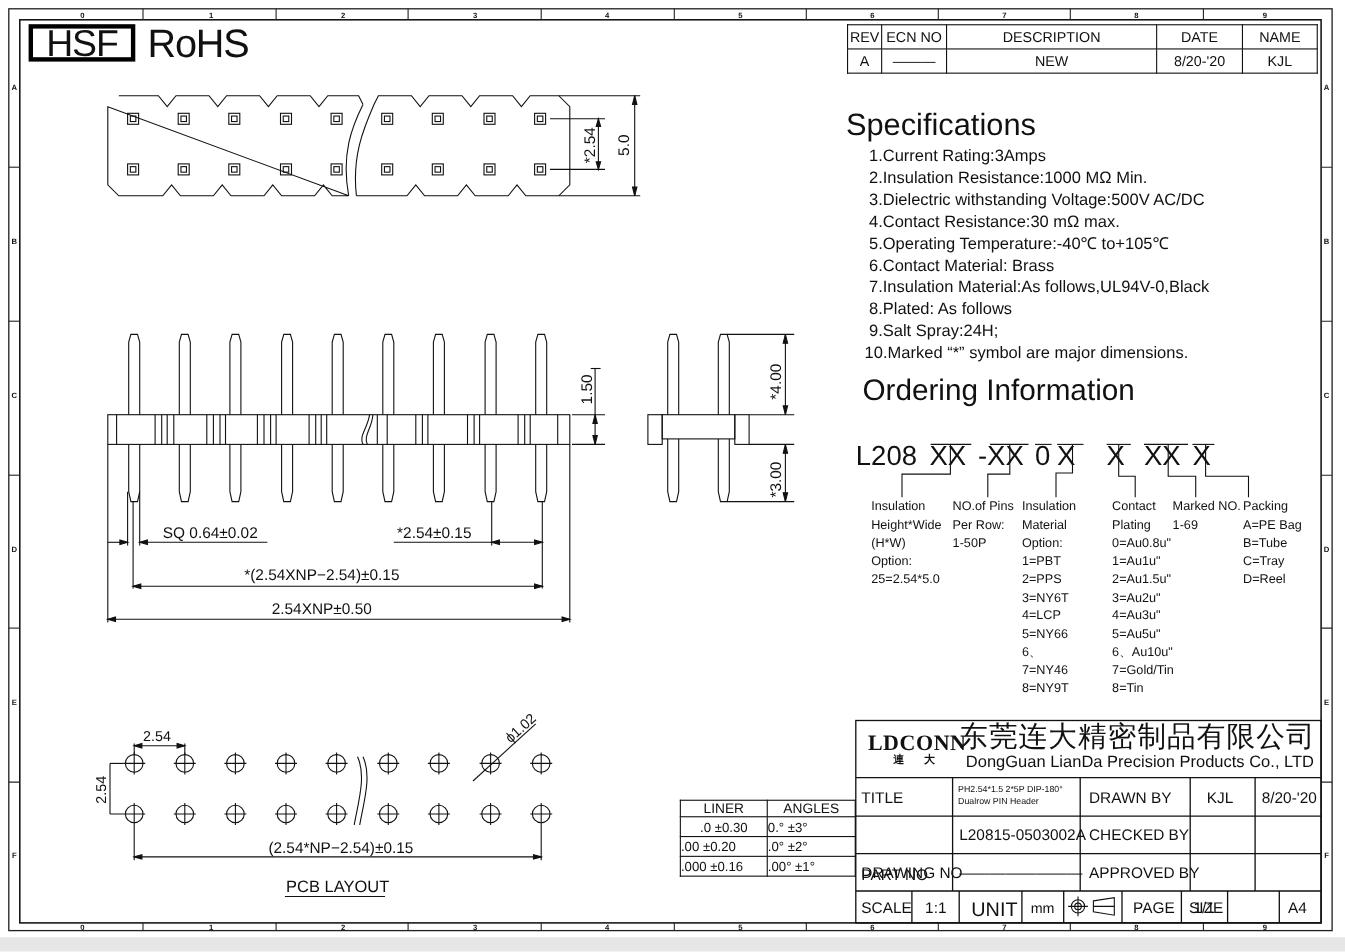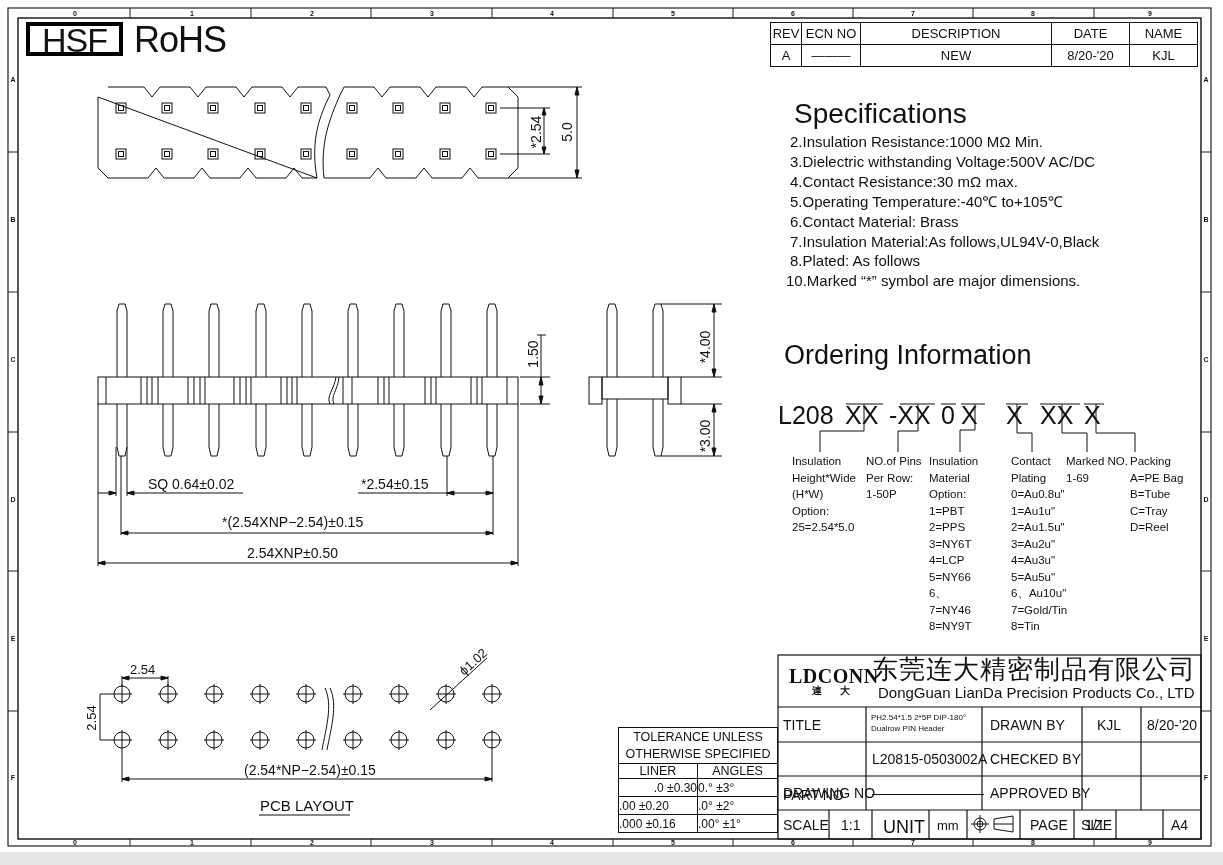--- a/index.html
+++ b/index.html
@@ -5,21 +5,21 @@
   html, body { margin:0; padding:0; background:#ffffff; }
   body { width:1223px; height:865px; position:relative; overflow:hidden; font-family:"Liberation Sans", sans-serif; color:#111; }
   #sheet { position:absolute; left:0; top:0; width:1223px; height:865px; }
   .bottom-strip { position:absolute; left:0; top:852px; width:1223px; height:13px; background:#e6e6e6; }
   svg text { font-family:"Liberation Sans", sans-serif; fill:#111; }
   .abs { position:absolute; white-space:nowrap; }
   .hsf-box { position:absolute; left:26px; top:22px; width:97px; height:34px; border:4px solid #000; box-sizing:border-box; font-size:34px; line-height:28px; text-align:center; letter-spacing:-1px; }
   .rohs { position:absolute; left:134px; top:20px; font-size:36px; line-height:40px; letter-spacing:-1px; }
   table.grid { border-collapse:collapse; position:absolute; font-family:"Liberation Sans", sans-serif; }
   table.grid td { border:1px solid #111; padding:0; text-align:center; font-size:13px; color:#111; }
-  .spec-title { position:absolute; left:769px; top:98px; font-size:28px;margin-left:25px; }
+  .spec-title { position:absolute; left:769px; top:98px; font-size:28px; }
   .spec-list { position:absolute; left:790px; top:132px; font-size:15px; line-height:19.9px; }
   .spec-list div { white-space:nowrap; }
   .order-title { position:absolute; left:784px; top:340px; font-size:27px; }
   .code-row { position:absolute; top:378px; font-size:25px;margin-top:23px; }
   .opt-col { position:absolute; top:453px; font-size:11.5px; line-height:16.5px; }
   .opt-col div { white-space:nowrap; }
   .company-cn { position:absolute; left:872px; top:652px; font-size:26px; font-family:"DejaVu Serif", serif; letter-spacing:1px; }
   .company-en { position:absolute; left:878px; top:684px; font-size:15px; }
   .logo { position:absolute; left:789px; top:665px; font-size:20px; font-weight:bold; font-family:Liberation Serif, serif; letter-spacing:0.5px; }
   .logo-sub { position:absolute; left:812px; top:684px; font-size:10px; font-weight:bold; letter-spacing:18px; }
@@ -395,27 +395,29 @@
       <td>———</td>
       <td>NEW</td>
       <td>8/20-'20</td>
       <td>KJL</td>
     </tr>
   </tbody>
     </table>
 
   <div class="spec-title">Specifications</div>
   <div class="spec-list">
+    <div>1.Current Rating:3Amps</div>
     <div>2.Insulation Resistance:1000 MΩ Min.</div>
     <div>3.Dielectric withstanding Voltage:500V AC/DC</div>
     <div>4.Contact Resistance:30 mΩ max.</div>
     <div>5.Operating Temperature:-40℃ to+105℃</div>
     <div>6.Contact Material: Brass</div>
     <div>7.Insulation Material:As follows,UL94V-0,Black</div>
     <div>8.Plated: As follows</div>
+    <div>9.Salt Spray:24H;</div>
     <div style="margin-left:-4px">10.Marked “*” symbol are major dimensions.</div>
   </div>
 
   <div class="order-title">Ordering Information</div>
   <div class="code-row" style="left:778px">L208</div>
   <div class="code-row" style="left:845px">XX</div>
   <div class="code-row" style="left:889px">-XX</div>
   <div class="code-row" style="left:941px">0</div>
   <div class="code-row" style="left:961px">X</div>
   <div class="code-row" style="left:1006px">X</div>
@@ -467,32 +469,26 @@
   <div class="opt-col" style="left:1130px">
     <div>Packing</div>
     <div>A=PE Bag</div>
     <div>B=Tube</div>
     <div>C=Tray</div>
     <div>D=Reel</div>
   </div>
 
   <table class="grid" style="left:618px;top:727px;width:160px;">
     <tbody>
-        <tr style="height:36px">
-      <td colspan="2" style="font-size:12.5px;line-height:17px;">
-        <div>TOLERANCE UNLESS</div>
-        <div>OTHERWISE SPECIFIED</div>
-      </td>
-    </tr>
     <tr style="height:15px">
       <td style="width:78px;font-size:12.5px">LINER</td>
       <td style="font-size:12.5px">ANGLES</td>
     </tr>
     <tr style="height:18px">
-      <td style="text-align:right;font-size:12px">.0   ±0.30</td>
+      <td style="text-align:center;font-size:12px">.0   ±0.30</td>
       <td style="text-align:left;font-size:12px">0.°   ±3°</td>
     </tr>
     <tr style="height:18px">
       <td style="text-align:left;font-size:12px">.00  ±0.20</td>
       <td style="text-align:left;font-size:12px">.0°  ±2°</td>
     </tr>
     <tr style="height:18px">
       <td style="text-align:left;font-size:12px">.000 ±0.16</td>
       <td style="text-align:left;font-size:12px">.00° ±1°</td>
     </tr>

